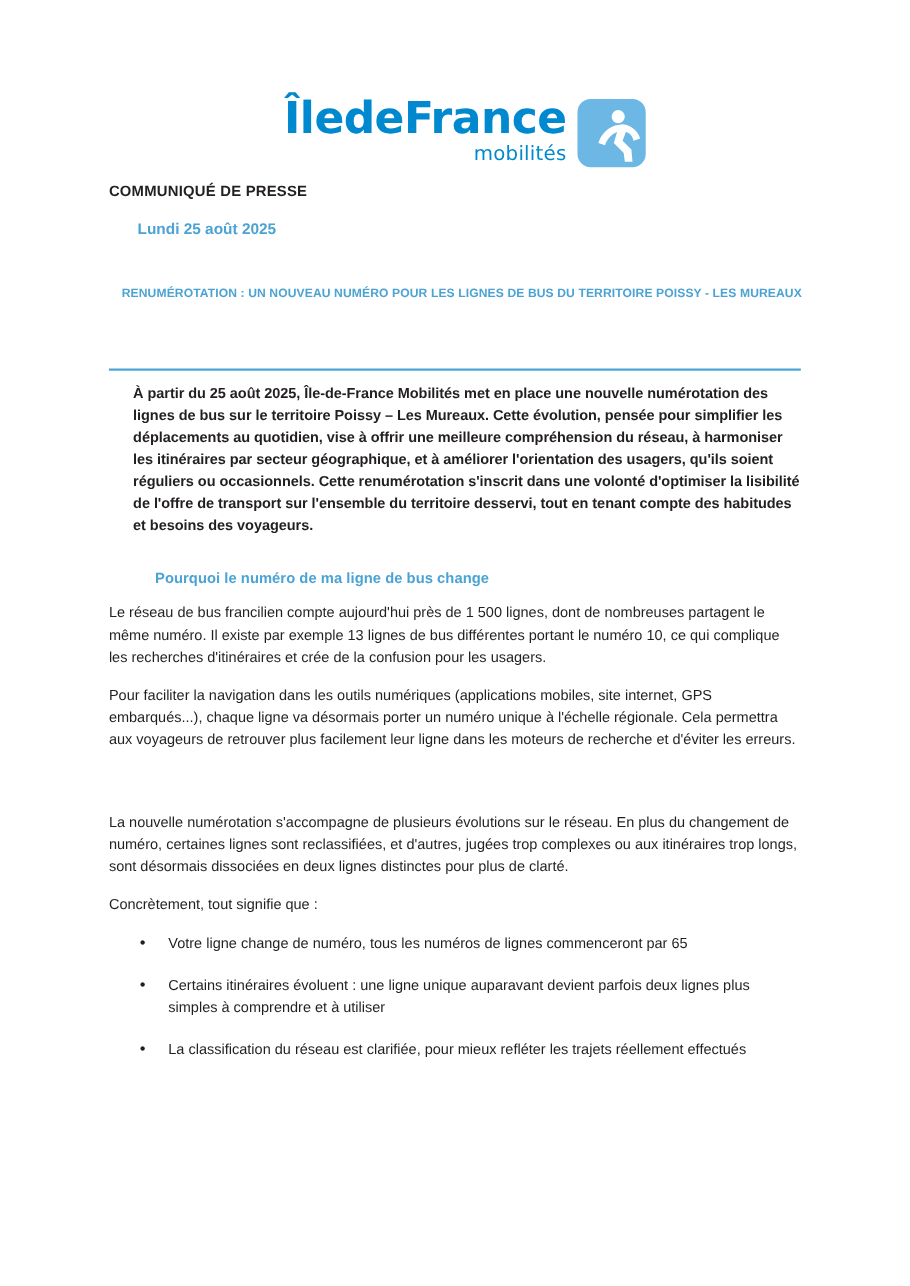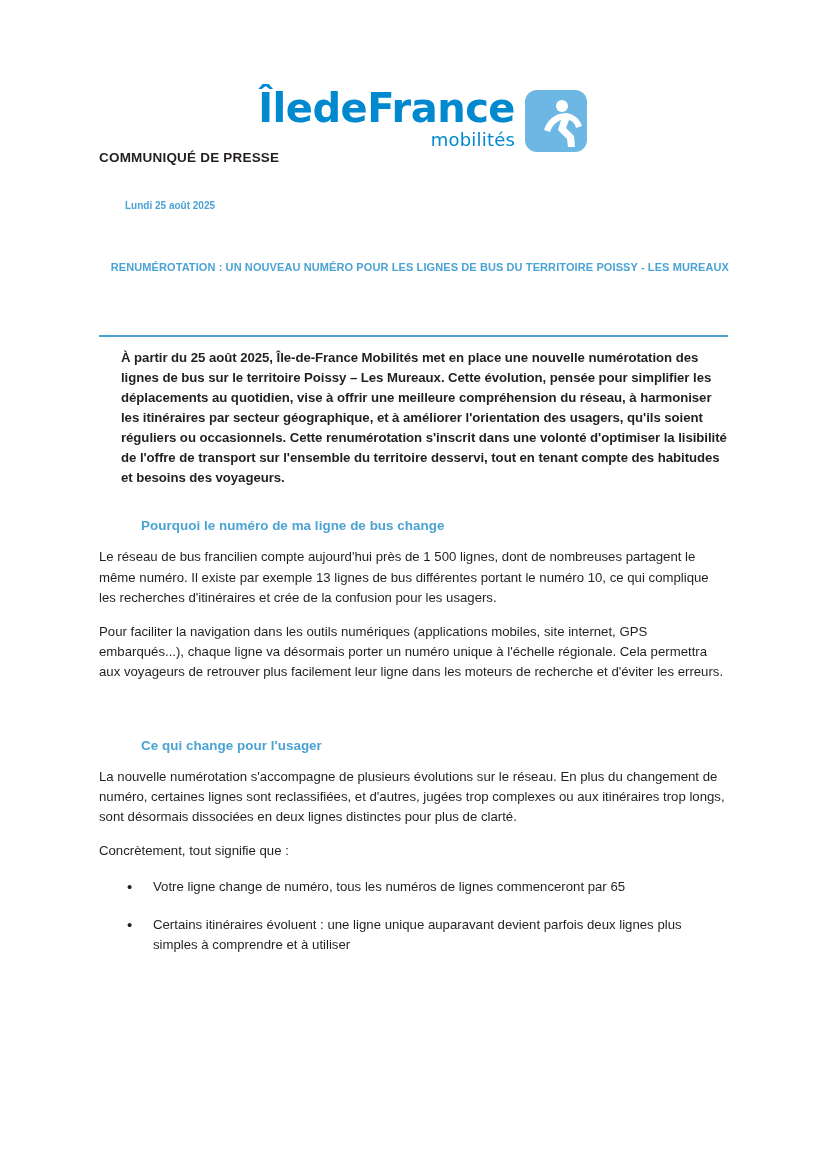--- a/index.html
+++ b/index.html
@@ -60,32 +60,32 @@
     background: #6cb7e3;
     position: relative;
     margin-top: 2px;
     flex: none;
   }
   .logo-mark svg { display: block; }
 
   
   .cp-label {
     position: absolute;
-    top: 150px;
+    top: 166px;
     left: 99px;
     font-size: 13.5px;
     font-weight: bold;
     letter-spacing: 0.2px;
     color: #231f20;
   }
   .cp-date {
     position: absolute;
     top: 200px;
     left: 99px;
-    font-size: 10px;
+    font-size: 14px;
     font-weight: bold;
     color: #4ba3d3;
     padding-left: 26px;
   }
 
   
   .doc-title {
     position: absolute;
     top: 258px;
     left: 99px;
@@ -184,23 +184,23 @@
   <div class="content">
 
     <p class="lead">À partir du 25 août 2025, Île-de-France Mobilités met en place une nouvelle numérotation des lignes de bus sur le territoire Poissy – Les Mureaux. Cette évolution, pensée pour simplifier les déplacements au quotidien, vise à offrir une meilleure compréhension du réseau, à harmoniser les itinéraires par secteur géographique, et à améliorer l'orientation des usagers, qu'ils soient réguliers ou occasionnels. Cette renumérotation s'inscrit dans une volonté d'optimiser la lisibilité de l'offre de transport sur l'ensemble du territoire desservi, tout en tenant compte des habitudes et besoins des voyageurs.</p>
 
     <h2 class="section">Pourquoi le numéro de ma ligne de bus change</h2>
     <p>Le réseau de bus francilien compte aujourd'hui près de 1 500 lignes, dont de nombreuses partagent le même numéro. Il existe par exemple 13 lignes de bus différentes portant le numéro 10, ce qui complique les recherches d'itinéraires et crée de la confusion pour les usagers.</p>
     <p>Pour faciliter la navigation dans les outils numériques (applications mobiles, site internet, GPS embarqués...), chaque ligne va désormais porter un numéro unique à l'échelle régionale. Cela permettra aux voyageurs de retrouver plus facilement leur ligne dans les moteurs de recherche et d'éviter les erreurs.</p>
 
     <div class="spacer-xl"></div>
 
-    <h2 class="section">Ce qui change pour l'usager</h2>
     <p>La nouvelle numérotation s'accompagne de plusieurs évolutions sur le réseau. En plus du changement de numéro, certaines lignes sont reclassifiées, et d'autres, jugées trop complexes ou aux itinéraires trop longs, sont désormais dissociées en deux lignes distinctes pour plus de clarté.</p>
     <p>Concrètement, tout signifie que :</p>
 
     <ul class="bullets">
       <li>Votre ligne change de numéro, tous les numéros de lignes commenceront par 65</li>
       <li>Certains itinéraires évoluent : une ligne unique auparavant devient parfois deux lignes plus simples à comprendre et à utiliser</li>
+      <li>La classification du réseau est clarifiée, pour mieux refléter les trajets réellement effectués</li>
     </ul>
 
   </div>
 </div>
 
 </body></html>

